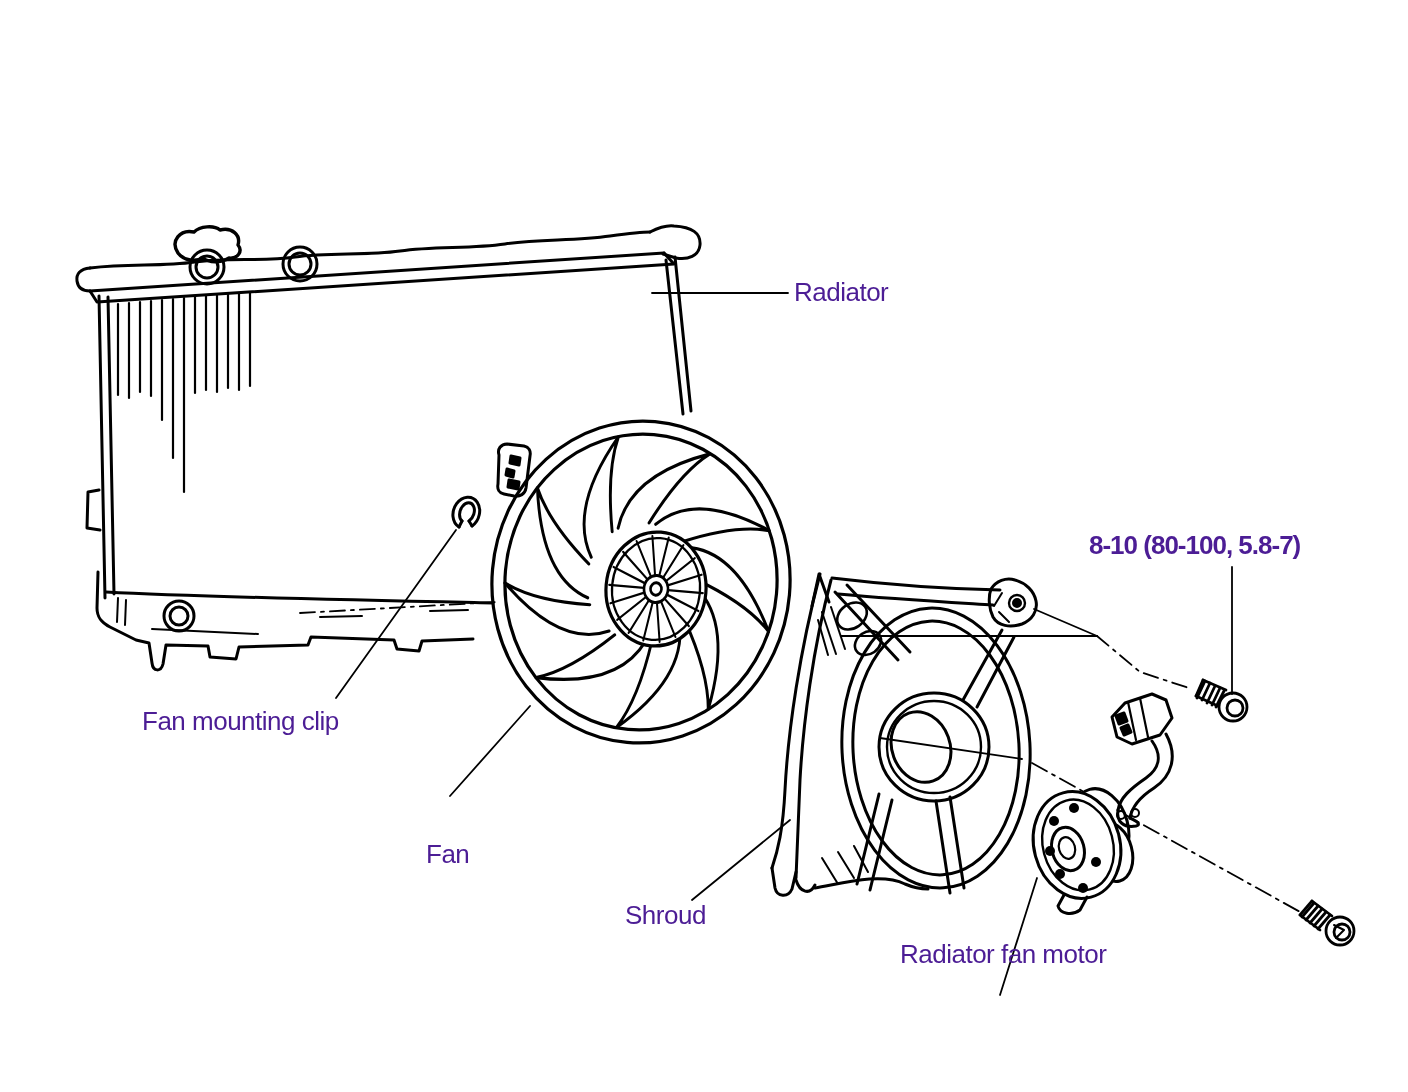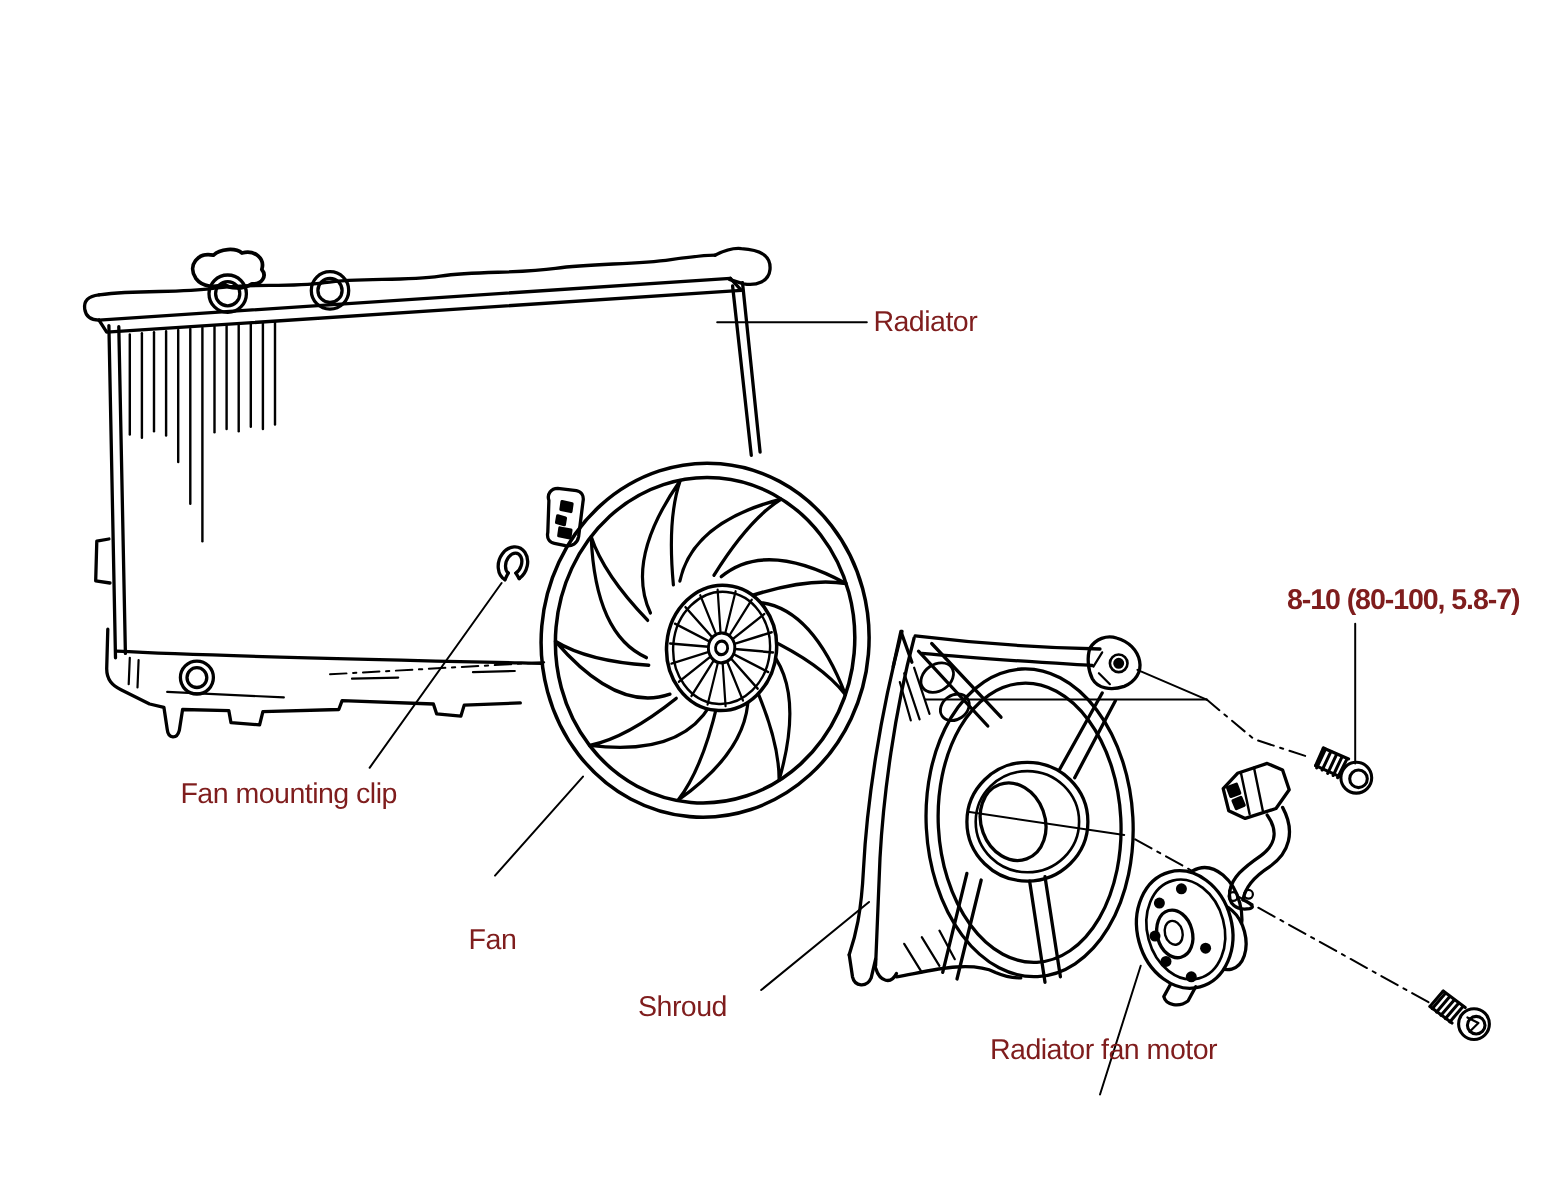--- a/index.html
+++ b/index.html
@@ -6,21 +6,21 @@
   .stage{
     position:relative;
     width:1408px;height:1092px;
     background:#ffffff;
     overflow:hidden;
     font-family:"Liberation Sans", sans-serif;
   }
   .stage svg{position:absolute;left:0;top:0;}
   .lbl{
     position:absolute;
-    color:#7f1d1d;
+    color:#4c1d95;
     font-size:26px;
     letter-spacing:-0.5px;
     white-space:nowrap;
     line-height:1.1;
   }
   .lbl.bold{font-weight:bold;font-size:26px;letter-spacing:-1px;}
   
   .ink{stroke:#000;fill:none;stroke-linecap:round;stroke-linejoin:round;}
 </style>
 </head>
@@ -289,23 +289,23 @@
     <path d="M 1037,878 L 1000,995"></path>
     <path d="M 841,636 L 1097,636"></path>
     <path d="M 1034,609 L 1097,636"></path>
     <path d="M 1097,636 L 1140,672 L 1192,689" stroke-dasharray="15 6 3 6"></path>
     <path d="M 1232,567 L 1232,694"></path>
   </g>
 </svg>
 
   <div class="lbl" style="left:794px;top:278px">Radiator</div>
 
-  <div class="lbl bold" style="left:1170px;top:531px">8-10 (80-100, 5.8-7)</div>
-
-  <div class="lbl" style="left:164px;top:707px">Fan mounting clip</div>
+  <div class="lbl bold" style="left:1089px;top:531px">8-10 (80-100, 5.8-7)</div>
+
+  <div class="lbl" style="left:142px;top:707px">Fan mounting clip</div>
 
   <div class="lbl" style="left:426px;top:840px">Fan</div>
 
-  <div class="lbl" style="left:580px;top:901px">Shroud</div>
+  <div class="lbl" style="left:625px;top:901px">Shroud</div>
 
   <div class="lbl" style="left:900px;top:940px">Radiator fan motor</div>
 
 </div>
 
 </body></html>

